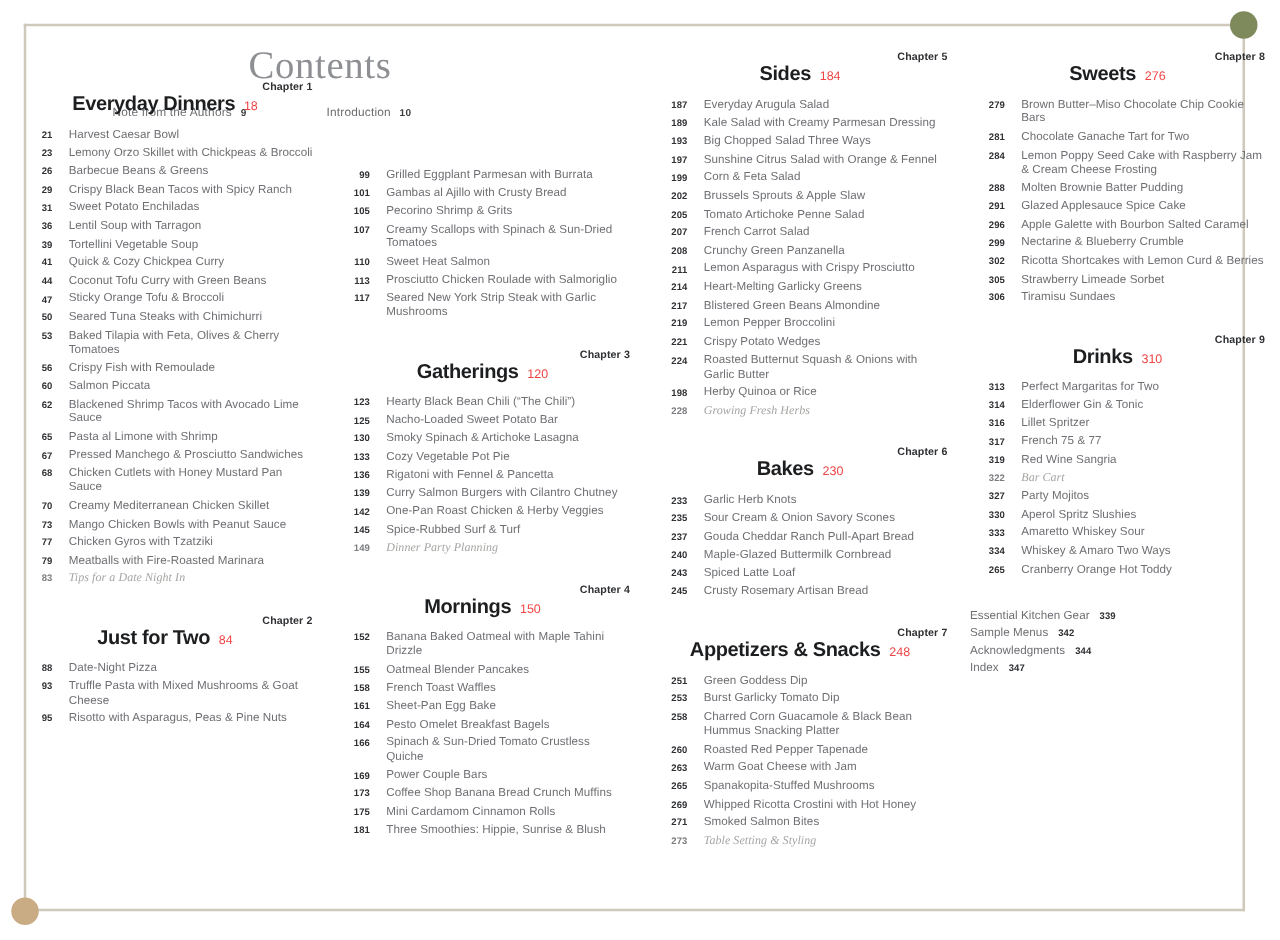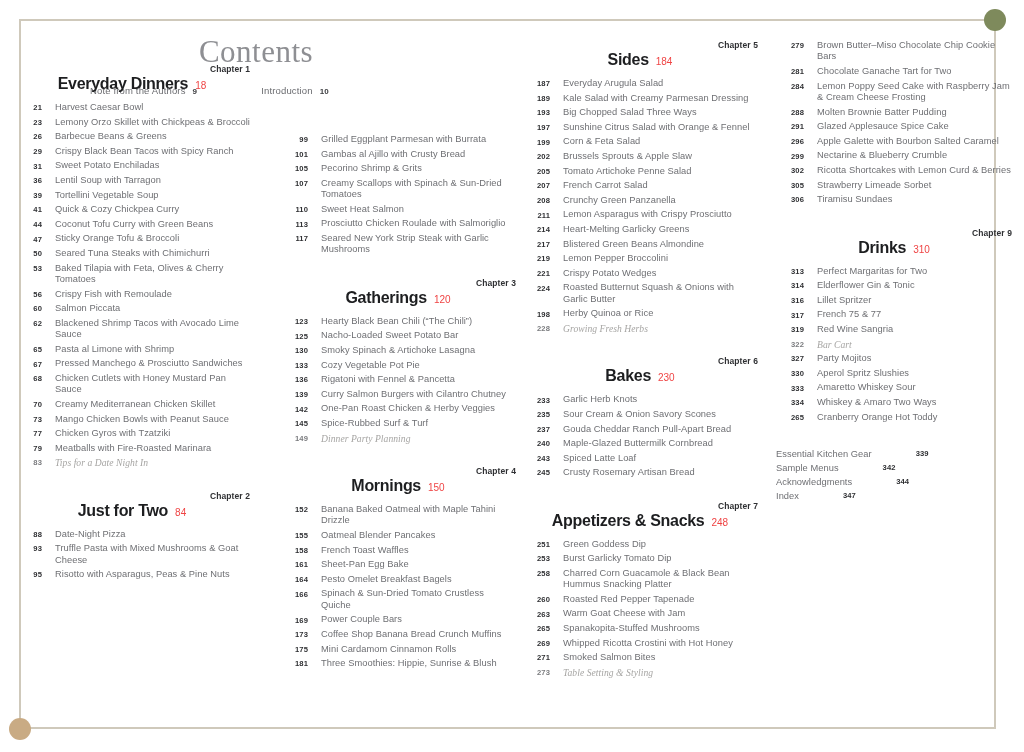--- a/index.html
+++ b/index.html
@@ -79,21 +79,21 @@
     position: absolute;
     left: 0; top: 0;
     width: 1024px; height: 752px;
   }
   .col {
     position: absolute;
     top: 0;
     width: 236px;
   }
   .col-1 { left: 14px;  }
-  .col-2 { left: 280px; }
+  .col-2 { left: 268px; }
   .col-3 { left: 522px; }
   .col-4 { left: 776px; }
 
   
   .chapter-head {
     text-align: right;
     margin-bottom: 9px;
   }
   .chapter-kicker {
     font-size: 8.5px;
@@ -156,26 +156,25 @@
   }
 
   .chapter-block + .chapter-block { margin-top: 22px; }
 
   
   .back-matter {
     margin-top: 26px;
   }
   .bm-row {
     display: flex;
-    align-items: flex-start;
+    align-items: flex-end;
     margin-bottom: 4px;
     font-size: 9.3px;
     color: #6e6f73;
     letter-spacing: 0.05px;
-    gap: 36px;
   }
   .bm-page {
     margin-left: 8px;
     font-size: 7.6px;
     font-weight: bold;
     color: #2f3033;
   }
 </style>
 </head>
 <body>
@@ -602,20 +601,27 @@
           <span class="entry-title">Smoked Salmon Bites</span>
         </div>
         <div class="entry feature">
           <span class="entry-page">273</span>
           <span class="entry-title">Table Setting &amp; Styling</span>
         </div>
       </div>
     </div>
   <div class="col col-4" id="col-3" style="padding-top: 40px;">
       <div class="chapter-block" style="margin-top: 0px;">
+        <div class="chapter-head">
+          <div class="chapter-kicker">Chapter 8</div>
+          <div class="chapter-title-line">
+            <span class="chapter-name">Sweets</span>
+            <span class="chapter-page">276</span>
+          </div>
+        </div>
         <div class="entry">
           <span class="entry-page">279</span>
           <span class="entry-title">Brown Butter–Miso Chocolate Chip Cookie Bars</span>
         </div>
         <div class="entry">
           <span class="entry-page">281</span>
           <span class="entry-title">Chocolate Ganache Tart for Two</span>
         </div>
         <div class="entry">
           <span class="entry-page">284</span>

